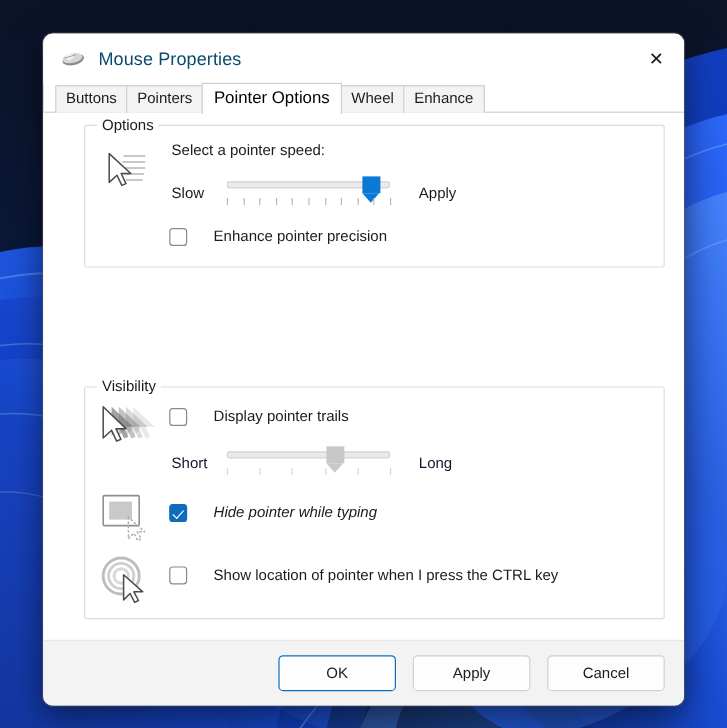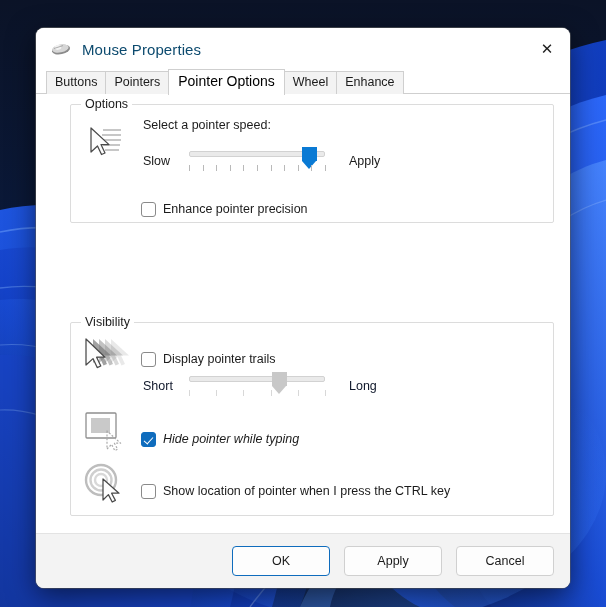--- a/index.html
+++ b/index.html
@@ -70,21 +70,21 @@
   .cb{
     width:15px;height:15px;border:1px solid #8a8a8a;border-radius:3px;
     background:#fff;box-sizing:border-box;flex:0 0 15px;position:relative;
     margin-top:1px;
   }
   .cb.checked{background:#0f6cbd;border-color:#0f6cbd;}
   .cb.checked:after{
     content:"";position:absolute;left:4px;top:1.5px;width:4px;height:8px;
     border:solid #fff;border-width:0 1.7px 1.7px 0;transform:rotate(42deg);
   }
-  .cbrow{display:flex;align-items:flex-end;gap:7px;margin-top:12px;}
+  .cbrow{display:flex;align-items:flex-end;gap:22px;}
   .cbrow .lbl{margin-top:-1px;}
   
   .slider{position:relative;height:26px;}
   .track{
     position:absolute;top:4px;left:0;height:6px;border-radius:2px;
     background:#eaeaea;border:1px solid #d2d2d2;box-sizing:border-box;
   }
   .thumb{
     position:absolute;top:0px;width:15px;height:21px;
   }

